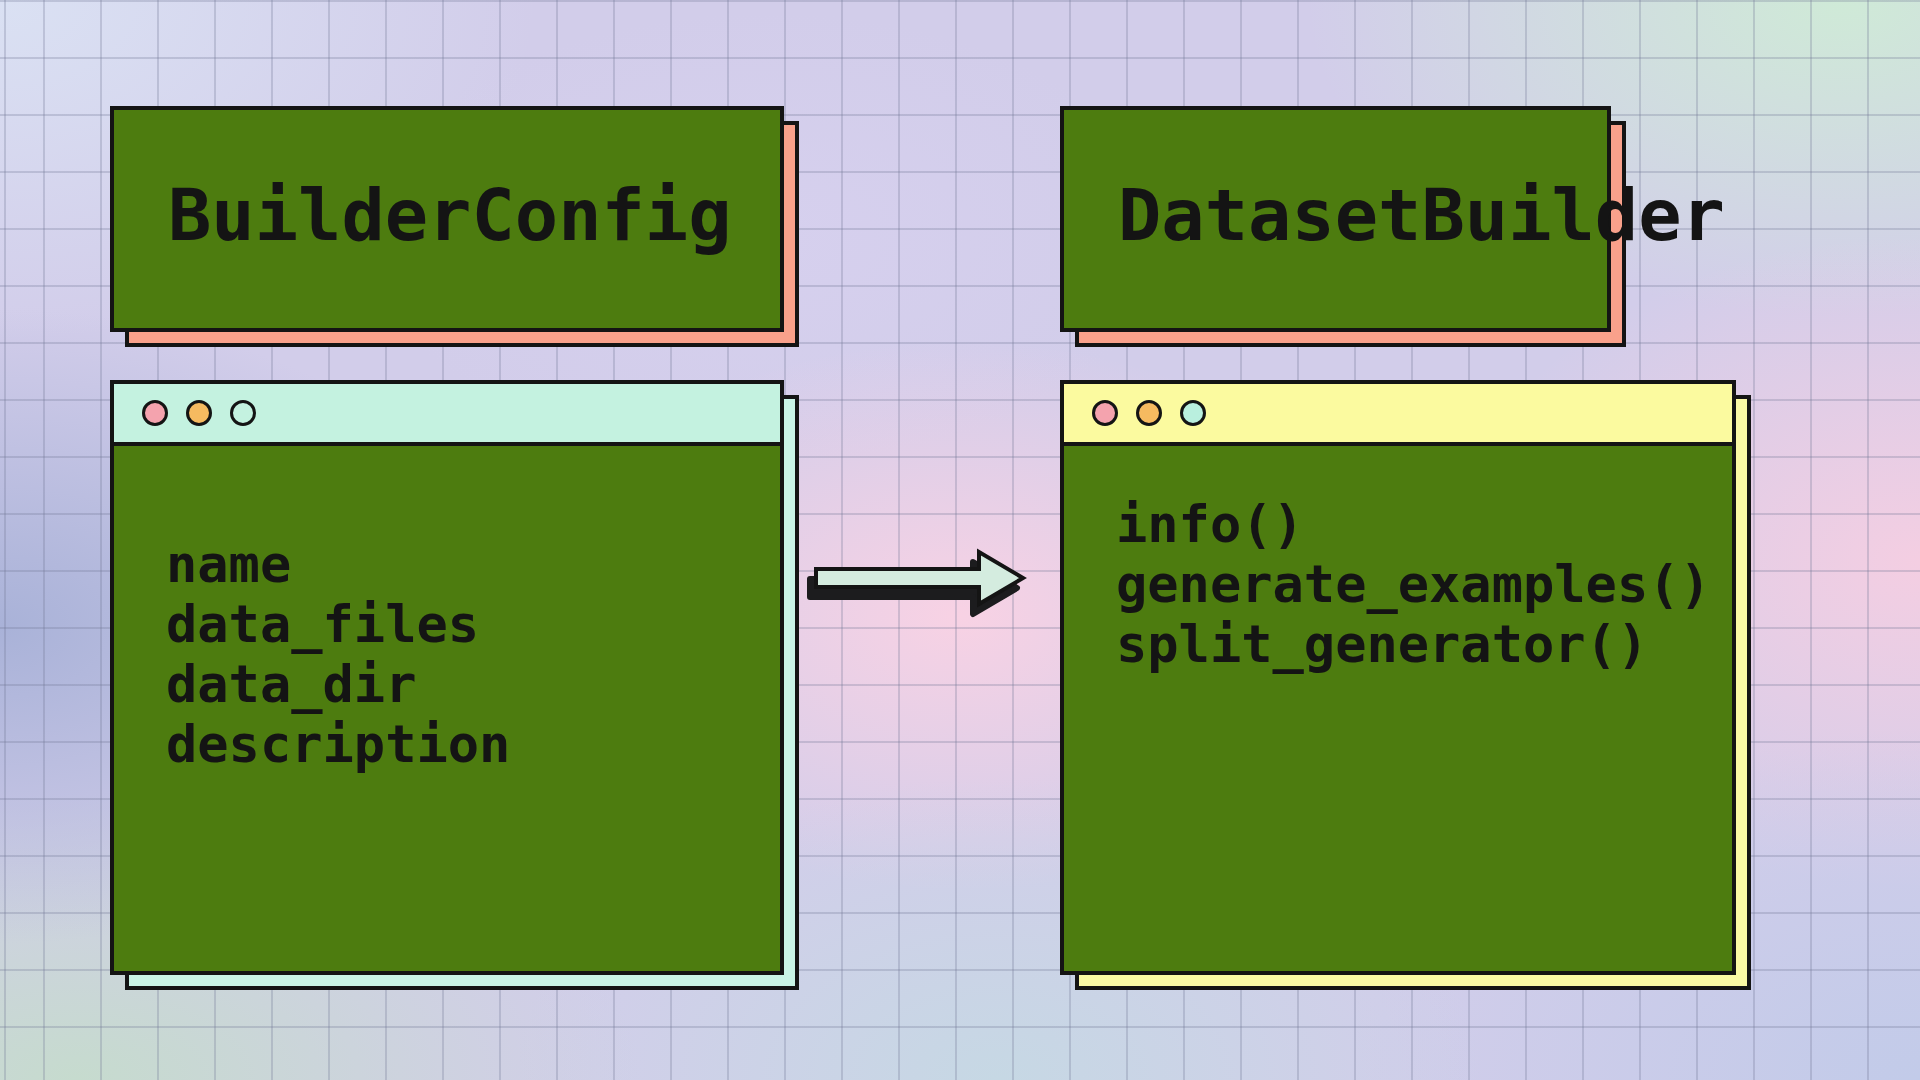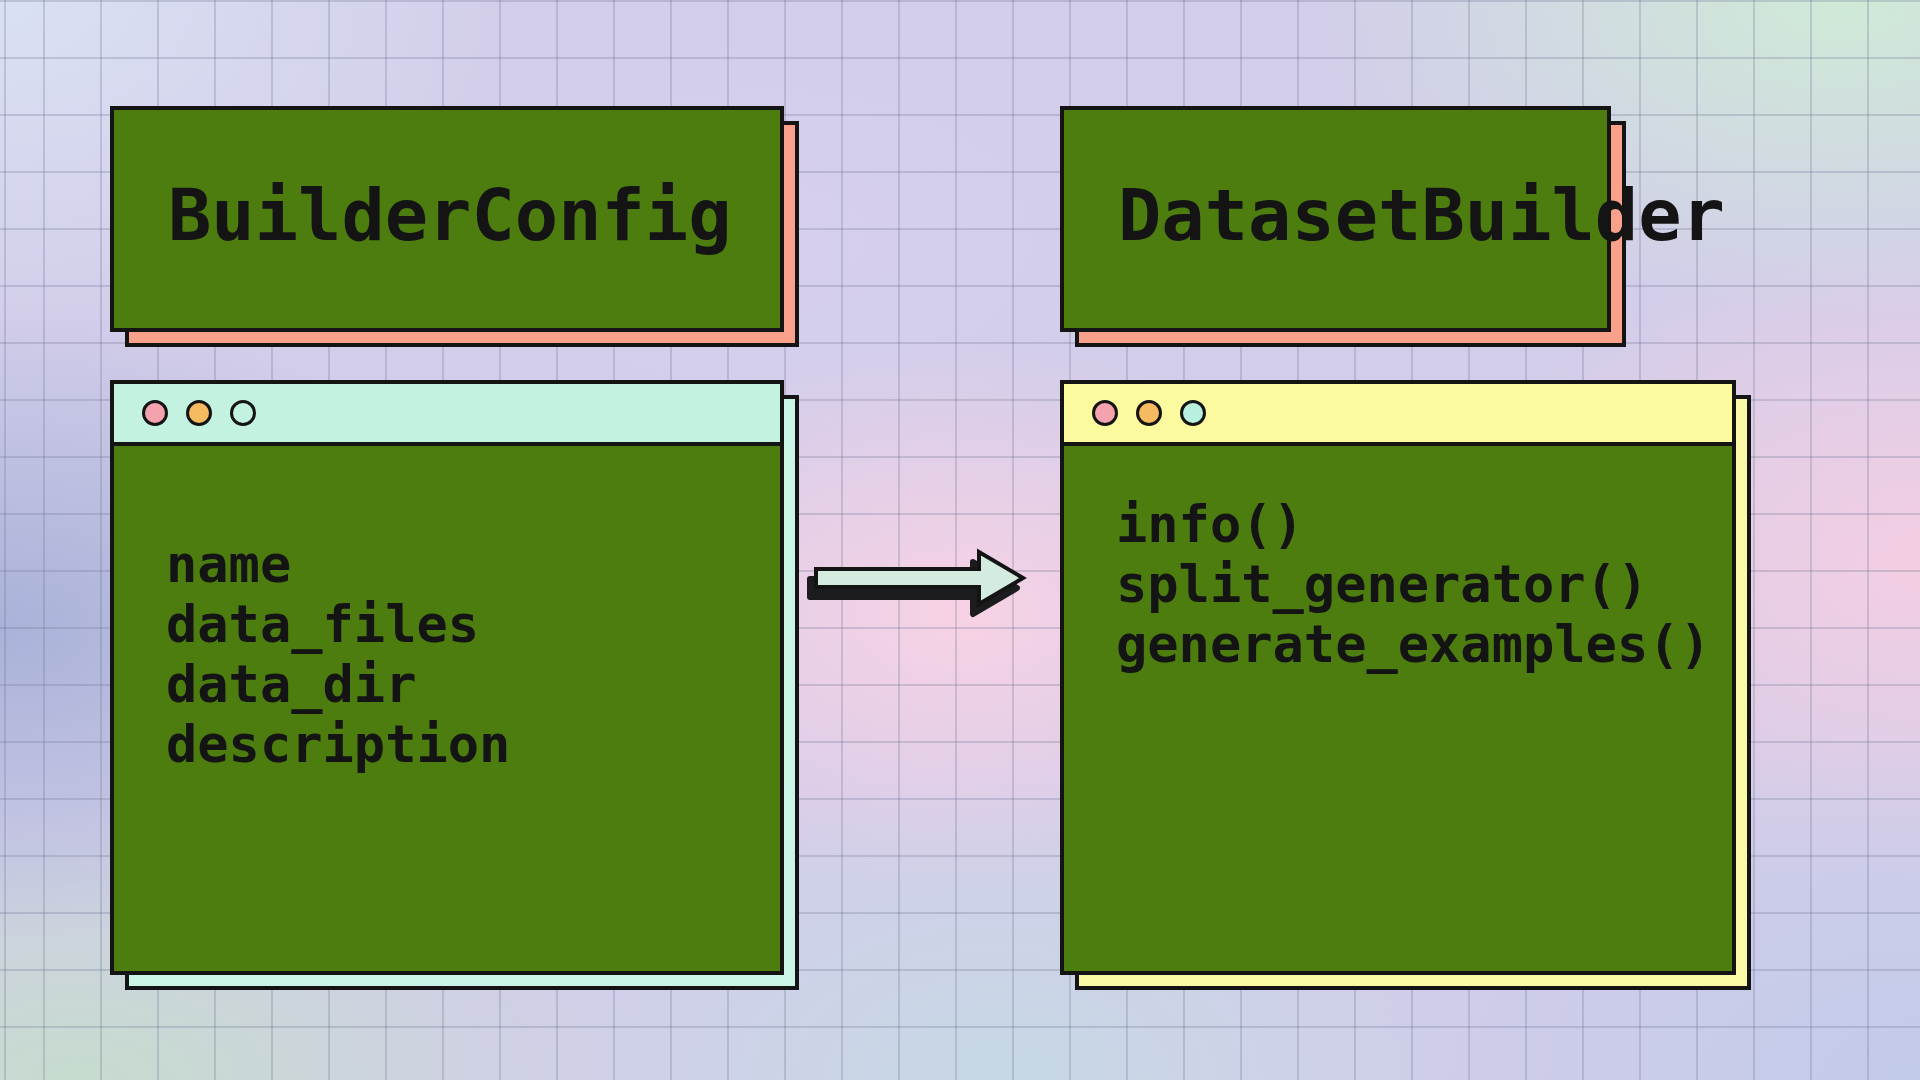--- a/index.html
+++ b/index.html
@@ -112,22 +112,22 @@
 <div class="paper" style="left:1060px;top:380px;width:676px;height:595px;">
   <div class="shadow yellow"></div>
   <div class="face">
     <div class="win-header yellow">
       <span class="dot pink"></span>
       <span class="dot orange"></span>
       <span class="dot mintfill"></span>
     </div>
     <div class="win-body right">
       <div class="code-line">info()</div>
+      <div class="code-line">generate_examples()</div>
       <div class="code-line">split_generator()</div>
-      <div class="code-line">generate_examples()</div>
     </div>
   </div>
 </div>
 
 <div class="arrow-wrap">
   <svg width="232" height="84" viewBox="0 0 232 84">
     <path d="M10,27 H173 V10 L217,36 L173,62 V45 H10 Z" transform="translate(-6,10)" fill="#1c1c1e" stroke="#1c1c1e" stroke-width="6" stroke-linejoin="round"></path>
     <path d="M10,27 H173 V10 L217,36 L173,62 V45 H10 Z" fill="#d4ecdf" stroke="#141414" stroke-width="4" stroke-linejoin="miter"></path>
   </svg>
 </div>

